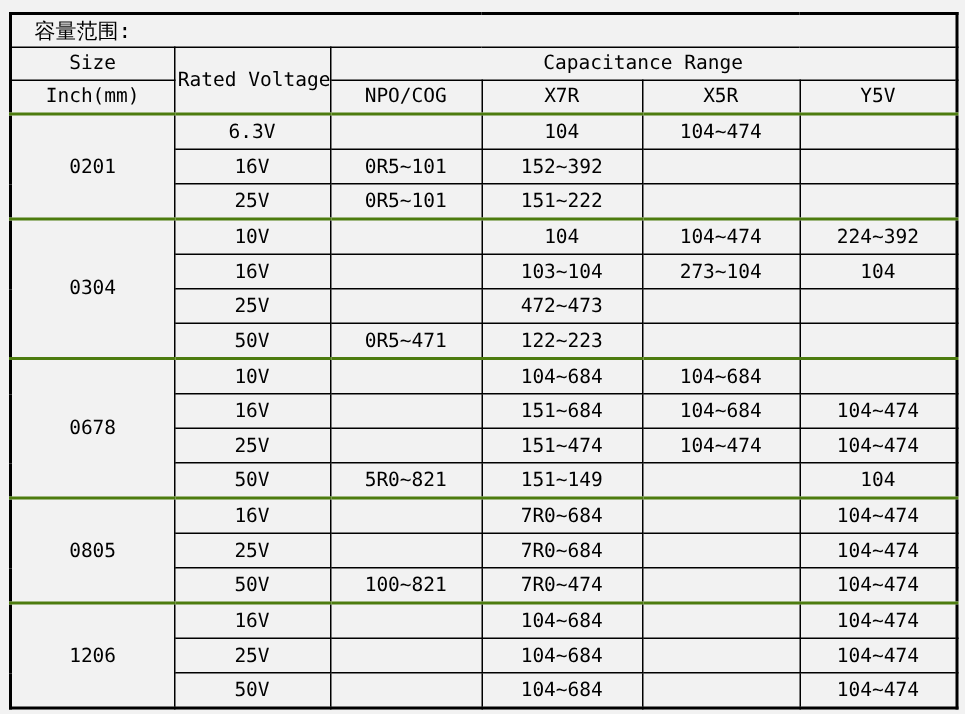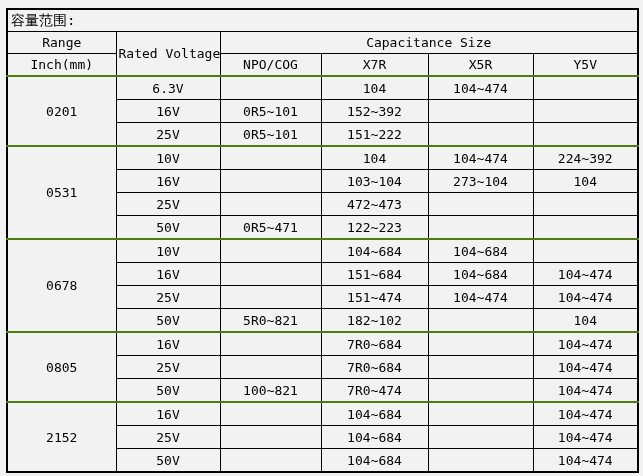--- a/index.html
+++ b/index.html
@@ -25,21 +25,21 @@
     vertical-align:middle;
     padding:0 2px;
     overflow:hidden;
     white-space:nowrap;
   }
   
   table{border:2px solid #000;}
   tr.title-row td{
     height:21px;
     text-align:left;
-    padding-left:3px;
+    padding-left:15px;
     font-size:14px;
   }
   tr.hdr th{height:21px;}
   tr.data td{height:22px;}
   
   tr.group-start td{border-top:2px solid #4d7c0f;}
   col.c-size{width:109px;}
   col.c-volt{width:104px;}
   col.c-npo{width:101px;}
   col.c-x7r{width:107px;}
@@ -59,23 +59,23 @@
         <col class="c-x5r">
         <col class="c-y5v">
   </colgroup>
 
   <tbody>
         <tr class="title-row">
     <td colspan="6">容量范围:</td>
   </tr>
 
   <tr class="hdr">
-    <th>Range</th>
+    <th>Size</th>
     <th rowspan="2">Rated Voltage</th>
-    <th colspan="4">Capacitance Size</th>
+    <th colspan="4">Capacitance Range</th>
   </tr>
   <tr class="hdr">
     <th>Inch(mm)</th>
     <th>NPO/COG</th>
     <th>X7R</th>
     <th>X5R</th>
     <th>Y5V</th>
   </tr>
 
   <tr class="data group-start">
@@ -95,21 +95,21 @@
   </tr>
   <tr class="data">
     <td>25V</td>
     <td>0R5~101</td>
     <td>151~222</td>
     <td></td>
     <td></td>
   </tr>
 
   <tr class="data group-start">
-    <td rowspan="4">0531</td>
+    <td rowspan="4">0304</td>
     <td>10V</td>
     <td></td>
     <td>104</td>
     <td>104~474</td>
     <td>224~392</td>
   </tr>
   <tr class="data">
     <td>16V</td>
     <td></td>
     <td>103~104</td>
@@ -149,21 +149,21 @@
   <tr class="data">
     <td>25V</td>
     <td></td>
     <td>151~474</td>
     <td>104~474</td>
     <td>104~474</td>
   </tr>
   <tr class="data">
     <td>50V</td>
     <td>5R0~821</td>
-    <td>182~102</td>
+    <td>151~149</td>
     <td></td>
     <td>104</td>
   </tr>
 
   <tr class="data group-start">
     <td rowspan="3">0805</td>
     <td>16V</td>
     <td></td>
     <td>7R0~684</td>
     <td></td>
@@ -178,21 +178,21 @@
   </tr>
   <tr class="data">
     <td>50V</td>
     <td>100~821</td>
     <td>7R0~474</td>
     <td></td>
     <td>104~474</td>
   </tr>
 
   <tr class="data group-start">
-    <td rowspan="3">2152</td>
+    <td rowspan="3">1206</td>
     <td>16V</td>
     <td></td>
     <td>104~684</td>
     <td></td>
     <td>104~474</td>
   </tr>
   <tr class="data">
     <td>25V</td>
     <td></td>
     <td>104~684</td>

